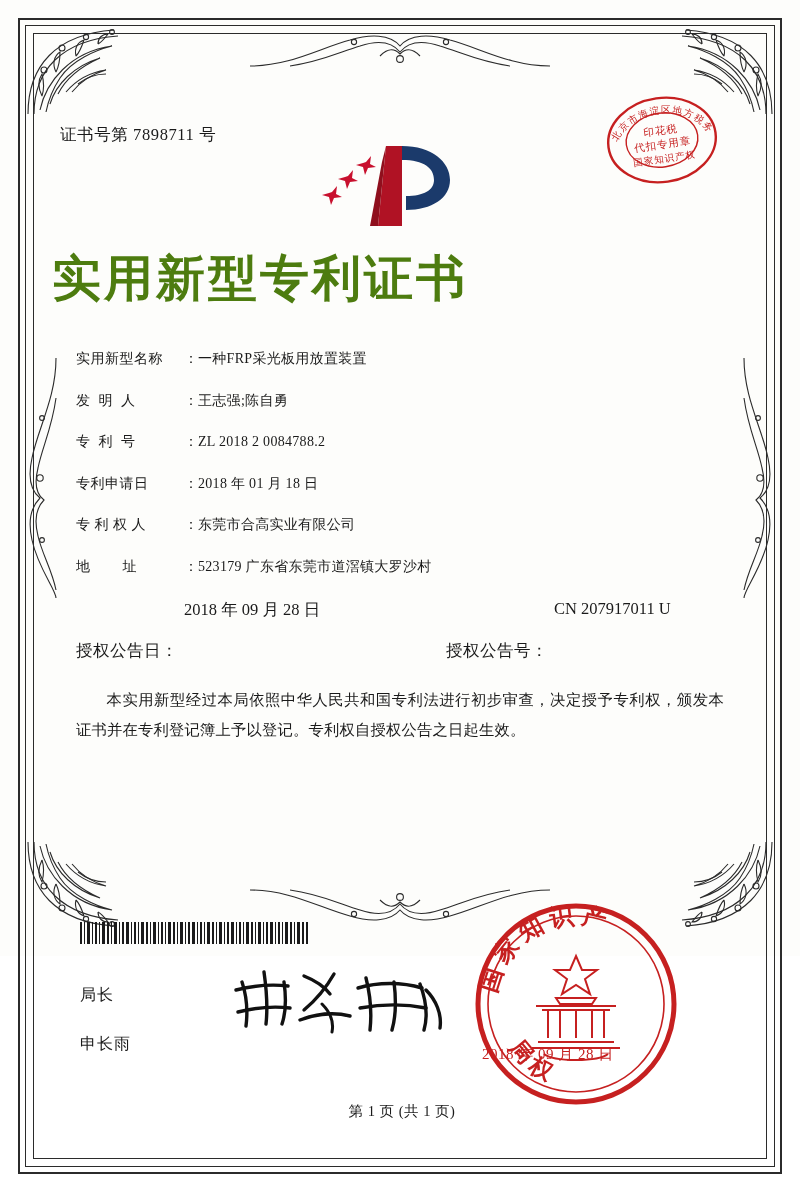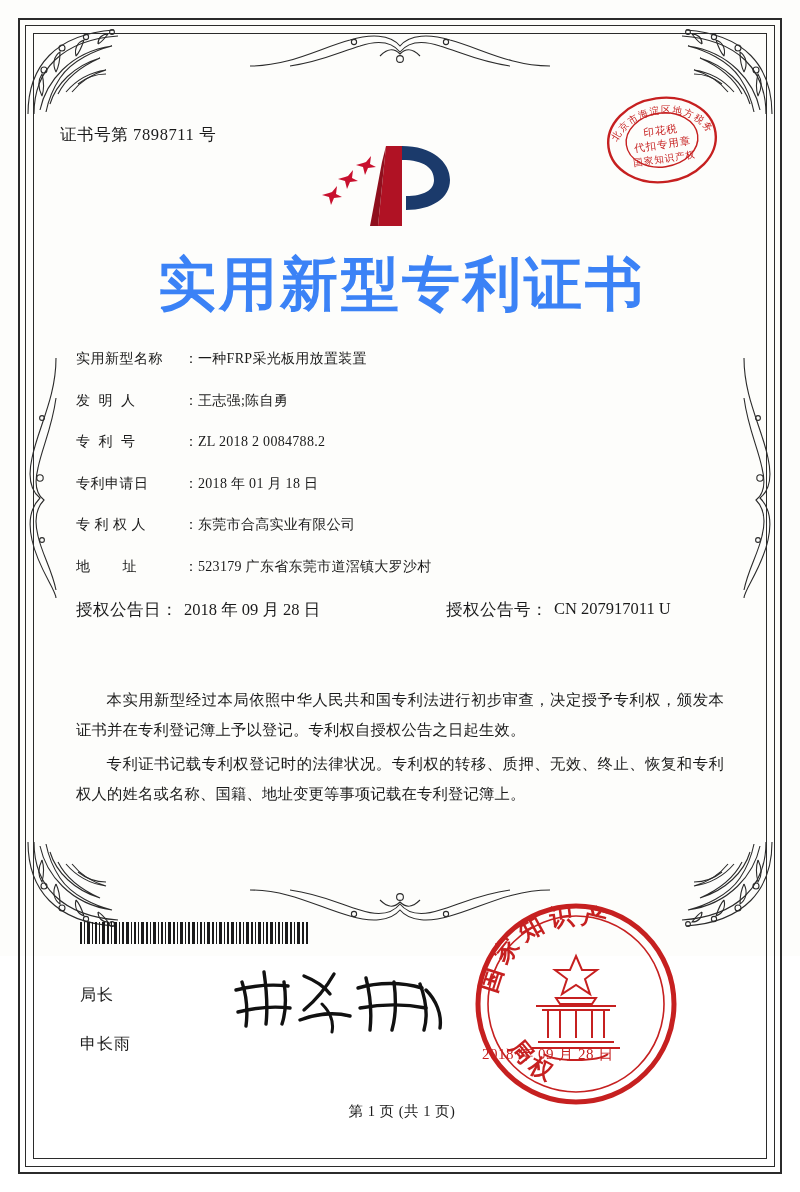--- a/index.html
+++ b/index.html
@@ -123,26 +123,26 @@
     top: 30px;
     width: 128px;
     height: 100px;
   }
 
   .title {
     position: absolute;
     left: 0;
     top: 186px;
     width: 700px;
-    text-align: center;
-    font-size: 58px;
+    text-align: left;
+    font-size: 49px;
     font-weight: bold;
     letter-spacing: 3px;
     font-family: "DejaVu Serif", serif;
-    color: #3b82f6;
+    color: #4d7c0f;
   }
 
   .fields {
     position: absolute;
     left: 24px;
     top: 290px;
     width: 660px;
   }
   .frow {
     display: flex;
@@ -165,21 +165,21 @@
     letter-spacing: 0.3px;
   }
   .frow-split {
     display: flex;
     align-items: baseline;
     font-size: 16.5px;
     margin-bottom: 10px;
   }
   .half-left { flex: 0 0 370px; display: flex; }
   .half-right { flex: 1 1 auto; display: flex; }
-  .hl-label { flex: 0 0 auto; letter-spacing: 0.5px; }
+  .hl-label { flex: 0 0 auto; letter-spacing: 0.5px; margin-top: 41px; }
   .hl-value { margin-left: 6px; }
 
   .paras {
     position: absolute;
     left: 24px;
     top: 625px;
     width: 648px;
     font-size: 15.3px;
     line-height: 30px;
     text-align: justify;
@@ -459,21 +459,20 @@
         </span>
         <span class="half-right">
           <span class="hl-label">授权公告号：</span>
           <span class="hl-value">CN 207917011 U</span>
         </span>
       </div>
     </div>
 
     <div class="paras">
       <p>本实用新型经过本局依照中华人民共和国专利法进行初步审查，决定授予专利权，颁发本证书并在专利登记簿上予以登记。专利权自授权公告之日起生效。</p>
-      <p>专利证书记载专利权登记时的法律状况。专利权的转移、质押、无效、终止、恢复和专利权人的姓名或名称、国籍、地址变更等事项记载在专利登记簿上。</p>
     </div>
 
     <div class="barcode">
       <svg width="230" height="22" viewBox="0 0 230 22">
         <g fill="#1a1a1a">
           <rect x="0" y="0" width="2" height="22"></rect>
             <rect x="4" y="0" width="1" height="22"></rect>
           <rect x="7" y="0" width="3" height="22"></rect>
             <rect x="12" y="0" width="1" height="22"></rect>
           <rect x="15" y="0" width="2" height="22"></rect>

